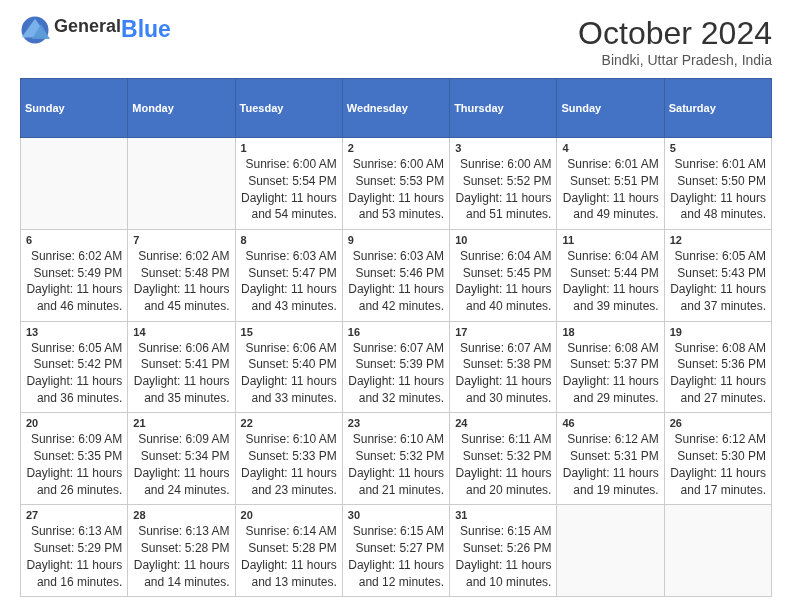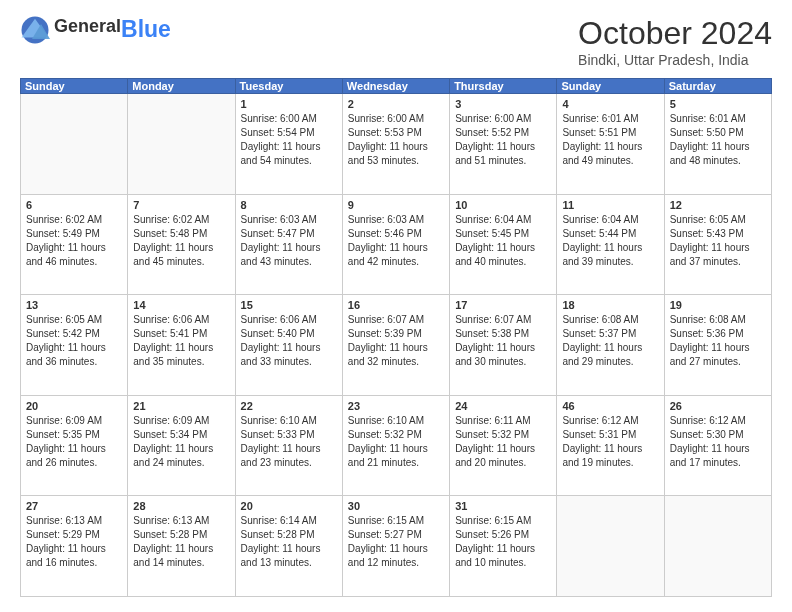--- a/index.html
+++ b/index.html
@@ -41,21 +41,21 @@
       font-size: 23px;
       font-weight: bold;
       color: #3b82f6;
     }
     .logo-icon {
       width: 30px;
       height: 30px;
       margin-right: 4px;
     }
     .title-section {
-      text-align: left;
+      text-align: right;
     }
     .month-title {
       font-size: 32px;
       font-weight: normal;
       color: #333;
     }
     .location {
       font-size: 14px;
       color: #555;
     }
@@ -64,21 +64,21 @@
       border: 1px solid #ccc;
       border-collapse: collapse;
       width: 100%;
       table-layout: fixed;
     }
     .calendar th {
       background-color: #4472c4;
       color: #fff;
       font-size: 11px;
       font-weight: bold;
-      padding: 1px 4px;
+      padding: 23px 4px;
       text-align: left;
       border: 1px solid #3a5fa0;
       margin-left: 7px;
     }
     .calendar td {
       border: 1px solid #ccc;
       vertical-align: top;
       padding: 4px 5px;
       font-size: 9px;
       color: #333;
@@ -88,21 +88,22 @@
       background: #f9f9f9;
     }
     .day-num {
       font-size: 11px;
       font-weight: bold;
       margin-bottom: 2px;
       display: block;
     }
     .day-info {
       line-height: 1.4;
-      font-size: 10px;
+      font-size: 12px;
+      text-align: right;
     }
   </style>
 </head>
 <body>
 
 <div class="page">
   <div class="header">
     <div class="logo">
       <svg class="logo-icon" viewBox="0 0 40 40">
         <circle cx="20" cy="20" r="18" fill="#4472c4"></circle>

